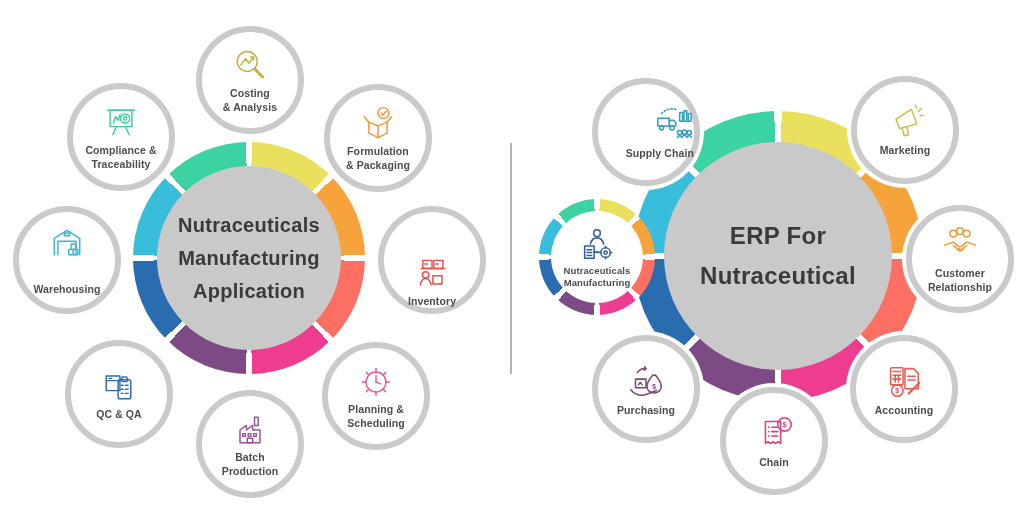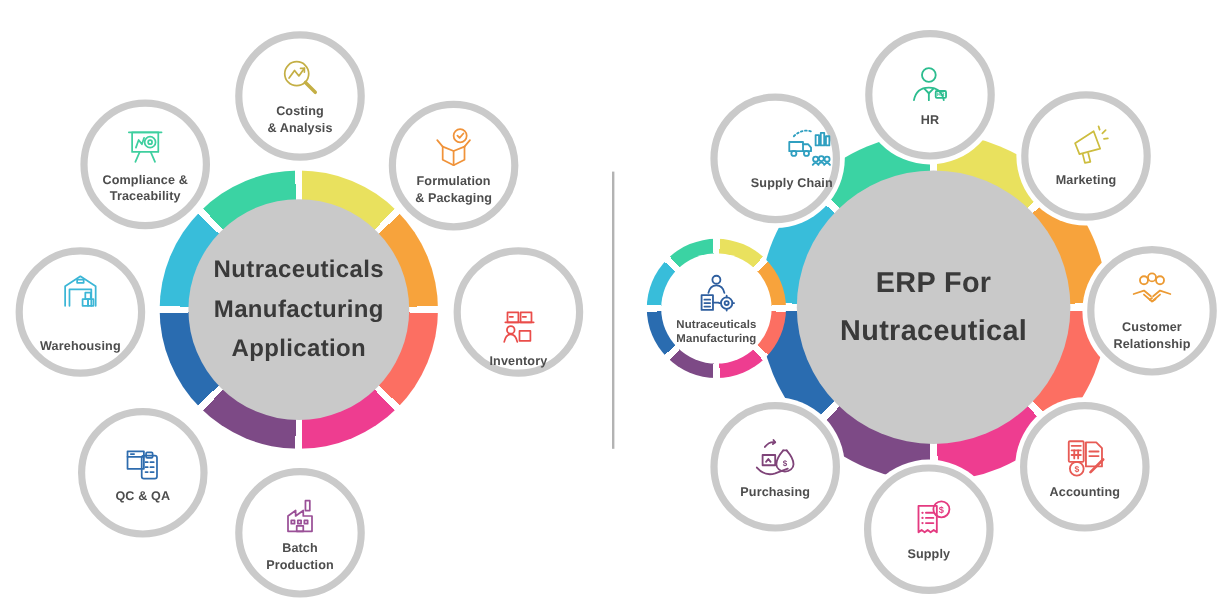--- a/index.html
+++ b/index.html
@@ -100,20 +100,39 @@
         <rect x="23" y="24" width="10" height="9"></rect>
         <circle cx="15" cy="23" r="3.5"></circle>
         <path d="M9,34 q1.5,-7 6,-7 q4.5,0 6,7"></path>
         <line x1="14" y1="11" x2="17" y2="11"></line>
         <line x1="26" y1="11" x2="29" y2="11"></line>
       </svg>
     </span>
     <span class="label">Inventory</span>
   </div>
 
+  <div class="node ln3">
+    <span class="icon" style="color: rgb(226, 90, 155);">
+      <svg viewBox="0 0 44 44" width="40" height="40">
+        <circle cx="22" cy="22" r="11"></circle>
+        <line x1="22" y1="7" x2="22" y2="11"></line>
+          <line x1="22" y1="33" x2="22" y2="37"></line>
+        <line x1="7" y1="22" x2="11" y2="22"></line>
+          <line x1="33" y1="22" x2="37" y2="22"></line>
+        <line x1="11.4" y1="11.4" x2="14.2" y2="14.2"></line>
+          <line x1="29.8" y1="29.8" x2="32.6" y2="32.6"></line>
+        <line x1="32.6" y1="11.4" x2="29.8" y2="14.2"></line>
+          <line x1="11.4" y1="32.6" x2="14.2" y2="29.8"></line>
+        <line x1="22" y1="22" x2="22" y2="15"></line>
+          <line x1="22" y1="22" x2="27" y2="24"></line>
+      </svg>
+    </span>
+    <span class="label">Planning &amp;
+Scheduling</span>
+  </div>
 
   <div class="node ln4">
     <span class="icon" style="color: rgb(154, 80, 151);">
       <svg viewBox="0 0 44 44" width="40" height="40">
         <path d="M11,36 V22 l7,-5 v5 l7,-5 v5 h8 v14 z"></path>
         <rect x="27" y="8" width="4" height="9"></rect>
         <rect x="14" y="26" width="3" height="3"></rect>
           <rect x="20" y="26" width="3" height="3"></rect>
           <rect x="26" y="26" width="3" height="3"></rect>
         <rect x="19" y="31" width="6" height="5"></rect>
@@ -172,33 +191,20 @@
 Traceability</span>
   </div>
 
   <div class="color-ring ring-right" style="background: conic-gradient(rgb(255, 255, 255) 0deg, rgb(255, 255, 255) 1.5deg, rgb(233, 225, 94) 1.5deg, rgb(233, 225, 94) 43.5deg, rgb(255, 255, 255) 43.5deg, rgb(255, 255, 255) 45deg, rgb(255, 255, 255) 45deg, rgb(255, 255, 255) 46.5deg, rgb(247, 163, 60) 46.5deg, rgb(247, 163, 60) 88.5deg, rgb(255, 255, 255) 88.5deg, rgb(255, 255, 255) 90deg, rgb(255, 255, 255) 90deg, rgb(255, 255, 255) 91.5deg, rgb(252, 111, 98) 91.5deg, rgb(252, 111, 98) 133.5deg, rgb(255, 255, 255) 133.5deg, rgb(255, 255, 255) 135deg, rgb(255, 255, 255) 135deg, rgb(255, 255, 255) 136.5deg, rgb(238, 61, 144) 136.5deg, rgb(238, 61, 144) 178.5deg, rgb(255, 255, 255) 178.5deg, rgb(255, 255, 255) 180deg, rgb(255, 255, 255) 180deg, rgb(255, 255, 255) 181.5deg, rgb(125, 74, 134) 181.5deg, rgb(125, 74, 134) 223.5deg, rgb(255, 255, 255) 223.5deg, rgb(255, 255, 255) 225deg, rgb(255, 255, 255) 225deg, rgb(255, 255, 255) 226.5deg, rgb(42, 108, 176) 226.5deg, rgb(42, 108, 176) 268.5deg, rgb(255, 255, 255) 268.5deg, rgb(255, 255, 255) 270deg, rgb(255, 255, 255) 270deg, rgb(255, 255, 255) 271.5deg, rgb(56, 189, 218) 271.5deg, rgb(56, 189, 218) 313.5deg, rgb(255, 255, 255) 313.5deg, rgb(255, 255, 255) 315deg, rgb(255, 255, 255) 315deg, rgb(255, 255, 255) 316.5deg, rgb(59, 211, 163) 316.5deg, rgb(59, 211, 163) 358.5deg, rgb(255, 255, 255) 358.5deg, rgb(255, 255, 255) 360deg);"></div>
 
   <div class="center-circle center-right">
     <div class="ctitle ctitle-r">ERP For</div>
     <div class="ctitle ctitle-r">Nutraceutical</div>
   </div>
 
-  <div class="node rn0">
-    <span class="icon" style="color: rgb(44, 189, 143);">
-      <svg viewBox="0 0 44 44" width="42" height="42">
-        <circle cx="21" cy="12" r="6"></circle>
-        <path d="M8,34 q2,-11 13,-11 q11,0 13,11"></path>
-        <polyline points="17,24 21,28 25,24"></polyline>
-        <line x1="21" y1="28" x2="21" y2="34"></line>
-        <rect x="27" y="26" width="9" height="6" rx="1"></rect>
-        <text x="31.5" y="30.8" font-size="4.6" text-anchor="middle">HR</text>
-      </svg>
-    </span>
-    <span class="label">HR</span>
-  </div>
 
   <div class="node rn1">
     <span class="icon" style="color: rgb(205, 189, 63);">
       <svg viewBox="0 0 44 44" width="40" height="40">
         <path d="M29,7 L35,23 16,28 12,18 z"></path>
         <path d="M19,28 l2,8 5,-1 -2,-8"></path>
         <line x1="37" y1="9" x2="40" y2="6"></line>
         <line x1="38.5" y1="14" x2="42" y2="13.5"></line>
         <line x1="34.5" y1="5.5" x2="33.5" y2="2.5"></line>
       </svg>
@@ -250,21 +256,21 @@
         <circle cx="16.5" cy="15" r="1" fill="currentColor" stroke="none"></circle>
           <line x1="19.5" y1="15" x2="26" y2="15"></line>
         <circle cx="16.5" cy="19.5" r="1" fill="currentColor" stroke="none"></circle>
           <line x1="19.5" y1="19.5" x2="26" y2="19.5"></line>
         <circle cx="16.5" cy="24" r="1" fill="currentColor" stroke="none"></circle>
           <line x1="19.5" y1="24" x2="26" y2="24"></line>
         <circle cx="33" cy="12" r="7"></circle>
         <text x="33" y="15" font-size="8" text-anchor="middle">$</text>
       </svg>
     </span>
-    <span class="label">Supply</span>
+    <span class="label">Chain</span>
   </div>
 
   <div class="node rn5">
     <span class="icon" style="color: rgb(127, 68, 121);">
       <svg viewBox="0 0 44 44" width="42" height="42">
         <path d="M29,15 q-6,7 -6,12 a7.5,6.5 0 0 0 15,0 q0,-5 -6,-12"></path>
         <line x1="29" y1="15" x2="32" y2="15"></line>
         <text x="30.5" y="29" font-size="7" text-anchor="middle">$</text>
         <rect x="11" y="19" width="11" height="9"></rect>
         <path d="M14,25 l2,-2.5 2,2.5"></path>

